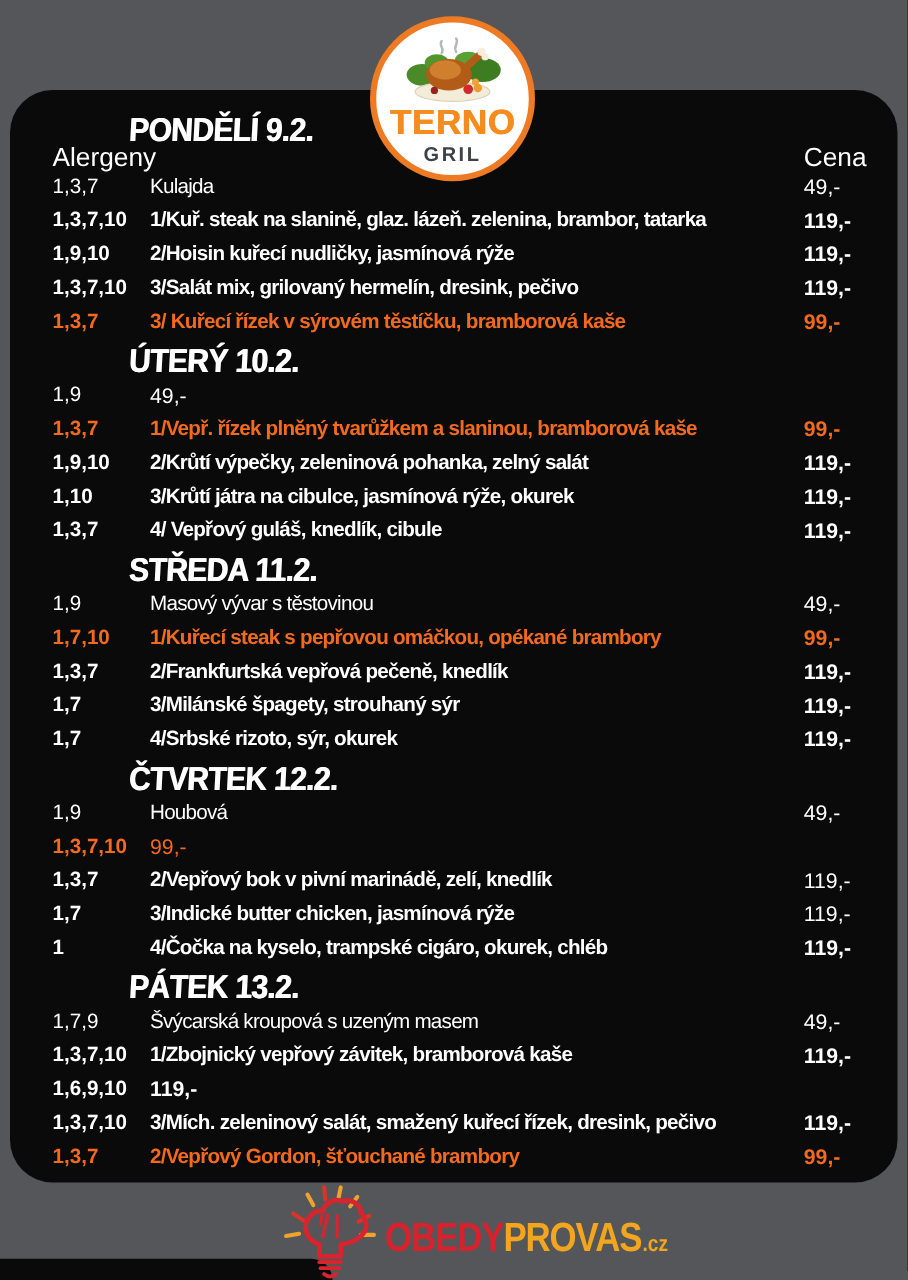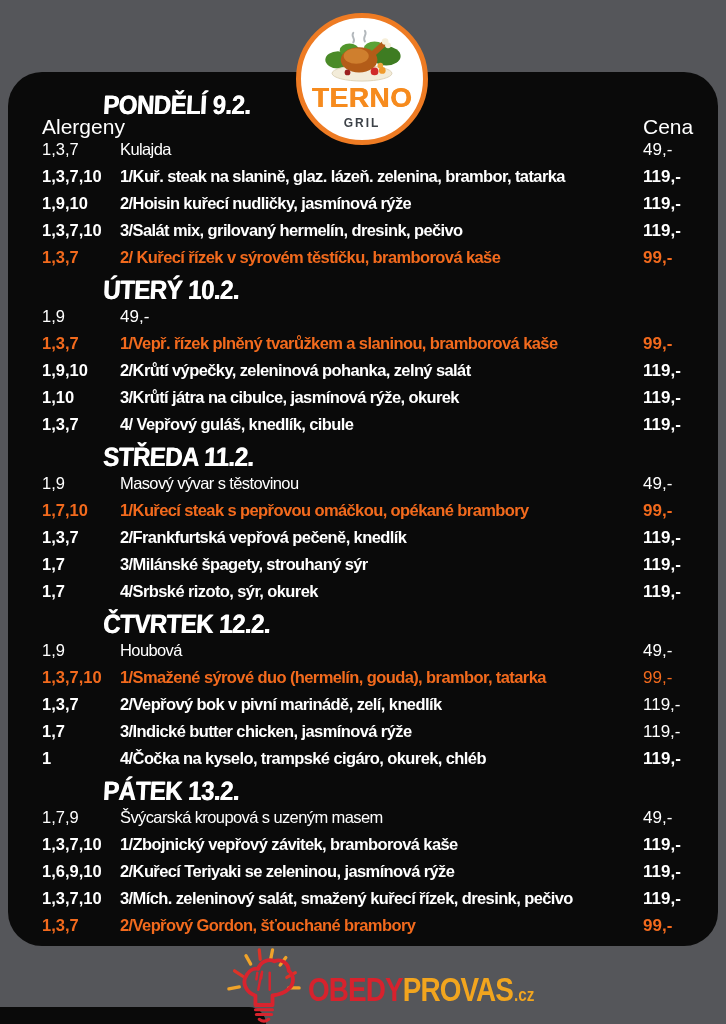--- a/index.html
+++ b/index.html
@@ -20,21 +20,21 @@
   
   .logo{
     position:absolute;left:296px;top:13px;width:132px;height:132px;
     background:#ffffff;border:5px solid #ee7b23;border-radius:50%;
     box-sizing:border-box;z-index:3;
     display:flex;flex-direction:column;align-items:center;
   }
   .logo .chicken{margin-top:9px;}
   .terno{font-size:28px;font-weight:700;color:#f68b1e;line-height:1;margin-top:1px;
          letter-spacing:.5px;text-shadow:.6px 0 #f68b1e;}
-  .gril{font-size:12px;font-weight:700;color:#3d4248;letter-spacing:2px;margin-top:4px;}
+  .gril{font-size:16px;font-weight:700;color:#3d4248;letter-spacing:2px;margin-top:4px;}
 
   
   .day-header{
     margin-left:95px;font-size:24px;line-height:26px;font-weight:700;color:#fff;
     letter-spacing:-.5px;white-space:nowrap;
     transform:skewX(-3deg) scaleY(1.1);transform-origin:left center;
     text-shadow:.7px 0 #fff;
   }
   .section{margin-top:6px;}
   .section.first{margin-top:0;}
@@ -118,21 +118,21 @@
             <span class="dish">2/Hoisin kuřecí nudličky, jasmínová rýže</span>
             <span class="price pb">119,-</span>
           </div>
           <div class="row main">
             <span class="allerg">1,3,7,10</span>
             <span class="dish">3/Salát mix, grilovaný hermelín, dresink, pečivo</span>
             <span class="price pb">119,-</span>
           </div>
           <div class="row special">
             <span class="allerg">1,3,7</span>
-            <span class="dish">2/ Kuřecí řízek v sýrovém těstíčku, bramborová kaše</span>
+            <span class="dish">3/ Kuřecí řízek v sýrovém těstíčku, bramborová kaše</span>
             <span class="price pb">99,-</span>
           </div>
         </div>
         <div class="section">
           <div class="day-header">ÚTERÝ 10.2.</div>
           <div class="row soup">
             <span class="allerg">1,9</span>
             <span class="price pr">49,-</span>
           </div>
           <div class="row special">
@@ -186,21 +186,20 @@
         </div>
         <div class="section">
           <div class="day-header">ČTVRTEK 12.2.</div>
           <div class="row soup">
             <span class="allerg">1,9</span>
             <span class="dish">Houbová</span>
             <span class="price pr">49,-</span>
           </div>
           <div class="row special">
             <span class="allerg">1,3,7,10</span>
-            <span class="dish">1/Smažené sýrové duo (hermelín, gouda), brambor, tatarka</span>
             <span class="price pr">99,-</span>
           </div>
           <div class="row main">
             <span class="allerg">1,3,7</span>
             <span class="dish">2/Vepřový bok v pivní marinádě, zelí, knedlík</span>
             <span class="price pr">119,-</span>
           </div>
           <div class="row main">
             <span class="allerg">1,7</span>
             <span class="dish">3/Indické butter chicken, jasmínová rýže</span>
@@ -219,21 +218,20 @@
             <span class="dish">Švýcarská kroupová s uzeným masem</span>
             <span class="price pr">49,-</span>
           </div>
           <div class="row main">
             <span class="allerg">1,3,7,10</span>
             <span class="dish">1/Zbojnický vepřový závitek, bramborová kaše</span>
             <span class="price pb">119,-</span>
           </div>
           <div class="row main">
             <span class="allerg">1,6,9,10</span>
-            <span class="dish">2/Kuřecí Teriyaki se zeleninou, jasmínová rýže</span>
             <span class="price pb">119,-</span>
           </div>
           <div class="row main">
             <span class="allerg">1,3,7,10</span>
             <span class="dish">3/Mích. zeleninový salát, smažený kuřecí řízek, dresink, pečivo</span>
             <span class="price pb">119,-</span>
           </div>
           <div class="row special">
             <span class="allerg">1,3,7</span>
             <span class="dish">2/Vepřový Gordon, šťouchané brambory</span>

